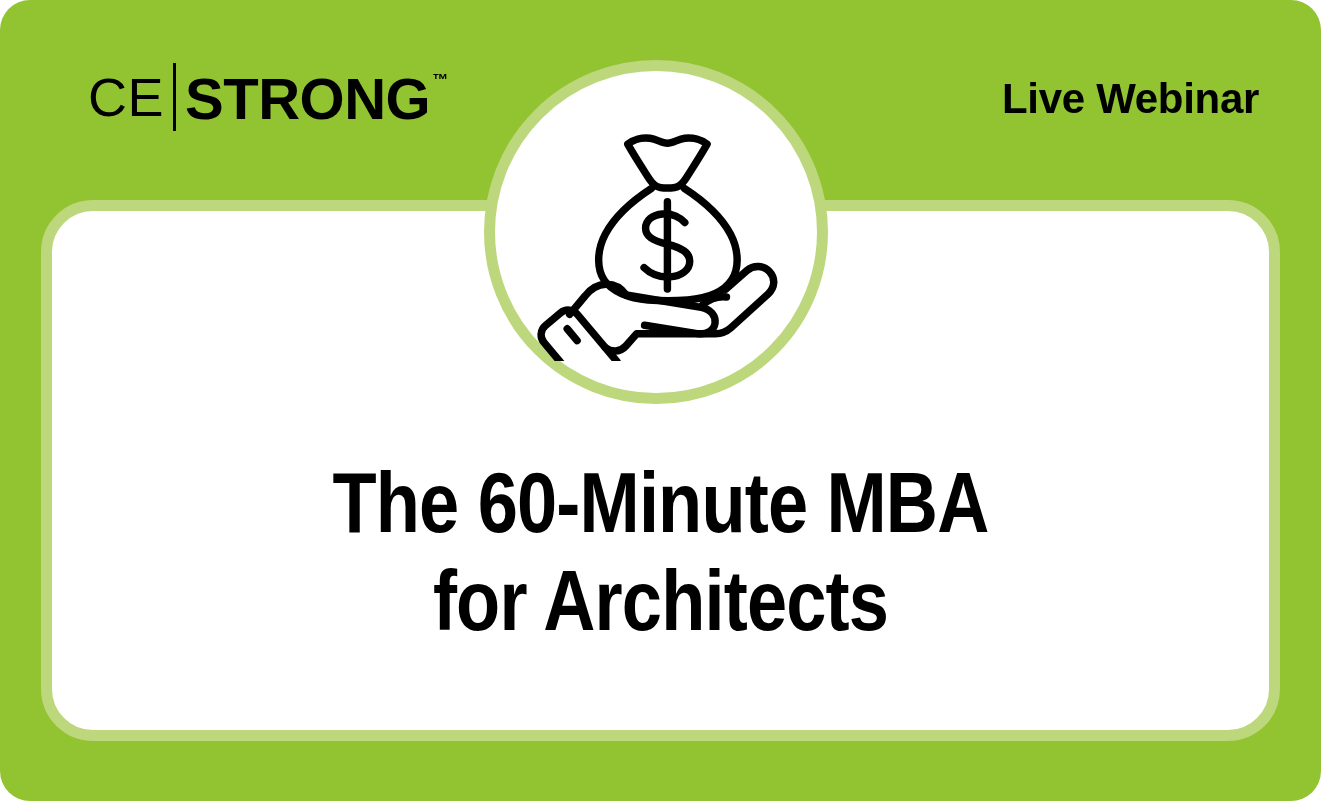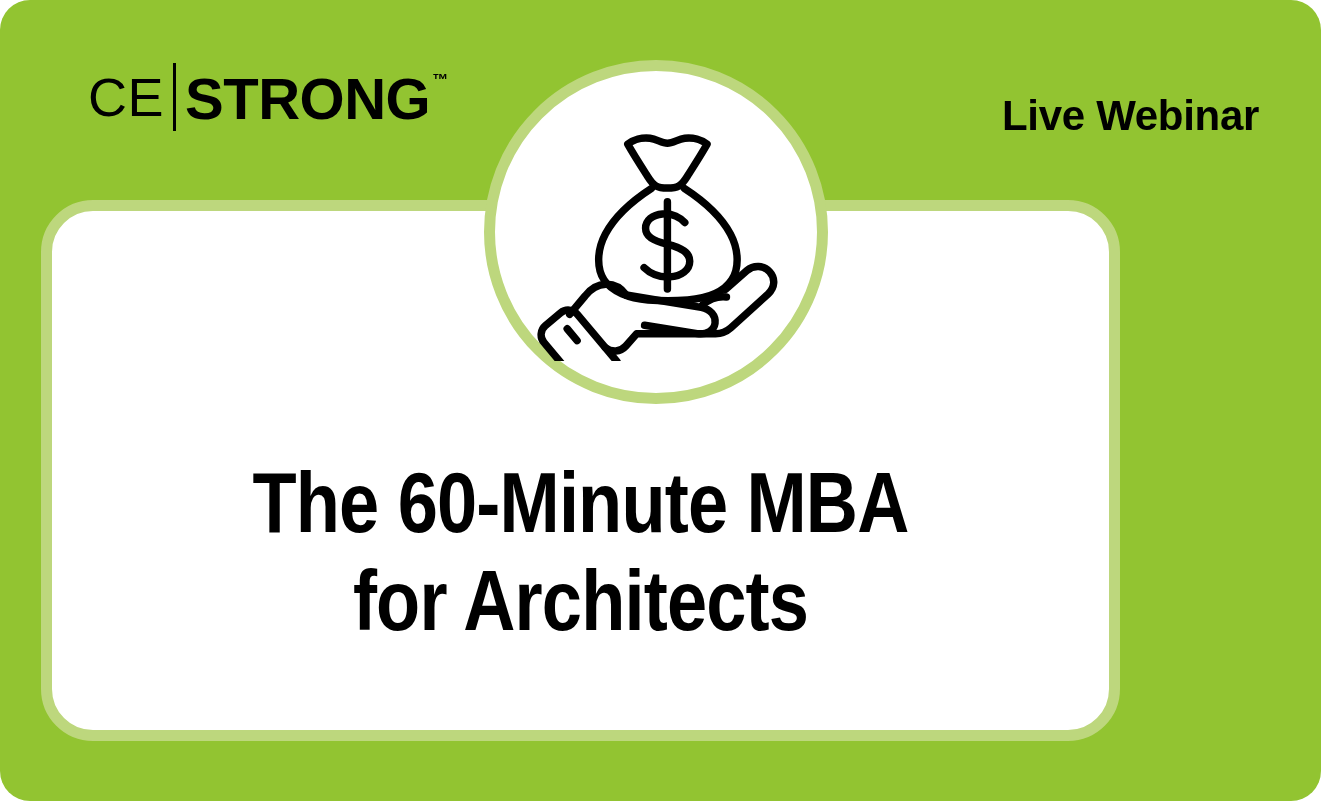--- a/index.html
+++ b/index.html
@@ -64,29 +64,28 @@
     position: absolute;
     right: 62px;
     top: 78px;
     font-family: "Liberation Sans", sans-serif;
     font-size: 42px;
     font-weight: 700;
     color: #000000;
     letter-spacing: -0.3px;
     line-height: 1;
     white-space: nowrap;
-    margin-top: 17px;
   }
 
   
   .card {
     position: absolute;
     left: 41px;
     top: 200px;
-    width: 1079px;
+    width: 1239px;
     height: 541px;
     background: #ffffff;
     border: 11px solid #bdd77d;
     border-radius: 52px;
     box-sizing: border-box;
   }
 
   .card-title {
     position: absolute;
     left: 0;

